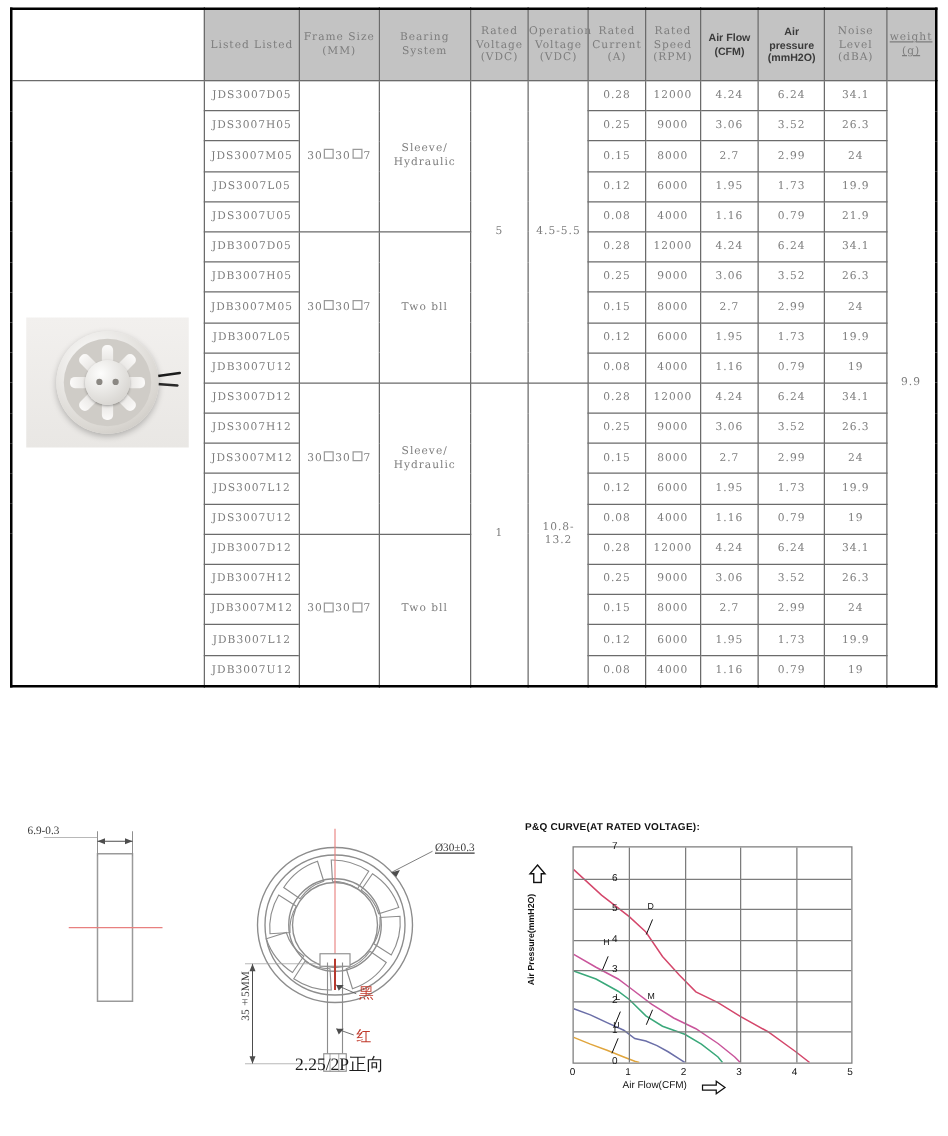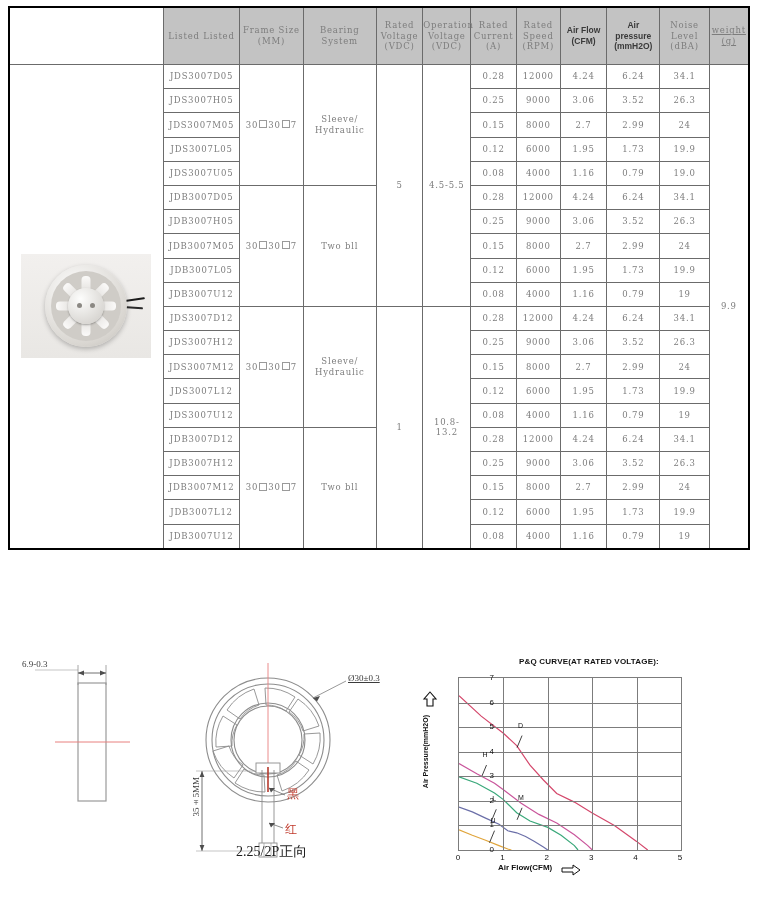--- a/index.html
+++ b/index.html
@@ -65,36 +65,36 @@
   .dwg-label{position:absolute;font-family:"Liberation Serif",serif;
       font-size:9px;color:#3b3b3b;white-space:nowrap;}
   .dwg-label.cn{font-family:"DejaVu Sans",sans-serif;color:#c0392b;
       font-size:12px;}
   .dwg-label.big{font-size:14px;color:#1d1d1d;
       font-family:"Liberation Serif",serif;}
   .vert{writing-mode:vertical-rl;transform:rotate(180deg);}
 
   
   #pq-chart{position:absolute;left:420px;top:655px;width:338px;height:254px;}
-  .chart-title{position:absolute;left:0;top:2px;width:338px;text-align:center;
+  .chart-title{position:absolute;left:0;top:2px;width:338px;
       font-family:"Liberation Sans",sans-serif;font-size:8px;font-weight:bold;
       color:#111;letter-spacing:.2px;}
   .plot{position:absolute;left:38px;top:22px;width:222px;height:172px;
       border:1px solid #7c7c7c;background:#fff;}
   .gl{position:absolute;background:#7c7c7c;}
   .glh{left:0;width:100%;height:1px;}
   .glv{top:0;height:100%;width:1px;}
   .ytick{position:absolute;right:264px;font-family:"Liberation Sans",sans-serif;
       font-size:8px;color:#111;transform:translateY(-50%);}
   .xtick{position:absolute;top:198px;font-family:"Liberation Sans",sans-serif;
       font-size:8px;color:#111;transform:translateX(-50%);}
   .ylab{position:absolute;left:2px;top:60px;font-family:"Liberation Sans",sans-serif;
       font-size:7px;font-weight:bold;color:#111;}
   .xlab{position:absolute;left:78px;top:208px;font-family:"Liberation Sans",sans-serif;
-      font-size:8px;font-weight:bold;color:#111;}
+      font-size:8px;font-weight:normal;color:#111;}
   .curve-tag{position:absolute;font-family:"Liberation Sans",sans-serif;
       font-size:7px;color:#111;}
   svg{display:block;}
 </style>
 </head>
 <body>
 
 <div id="spec-table-wrap">
   <table class="spec">
     <tbody id="spec-tbody">
@@ -173,21 +173,21 @@
           <td class="big">1.95</td>
           <td class="big">1.73</td>
           <td class="big noise-b">19.9</td>
         </tr>
         <tr class="datarow">
           <td class="model">JDS3007U05</td>
           <td class="big">0.08</td>
           <td class="big">4000</td>
           <td class="big">1.16</td>
           <td class="big">0.79</td>
-          <td class="big noise-b">19.0</td>
+          <td class="big noise-b">21.9</td>
         </tr>
         <tr class="datarow">
           <td class="model">JDB3007D05</td>
           <td class="big" rowspan="5">30<span class="sq"></span>30<span class="sq"></span>7</td>
           <td rowspan="5">Two bll</td>
           <td class="big">0.28</td>
           <td class="big">12000</td>
           <td class="big">4.24</td>
           <td class="big">6.24</td>
           <td class="big noise-b">34.1</td>

